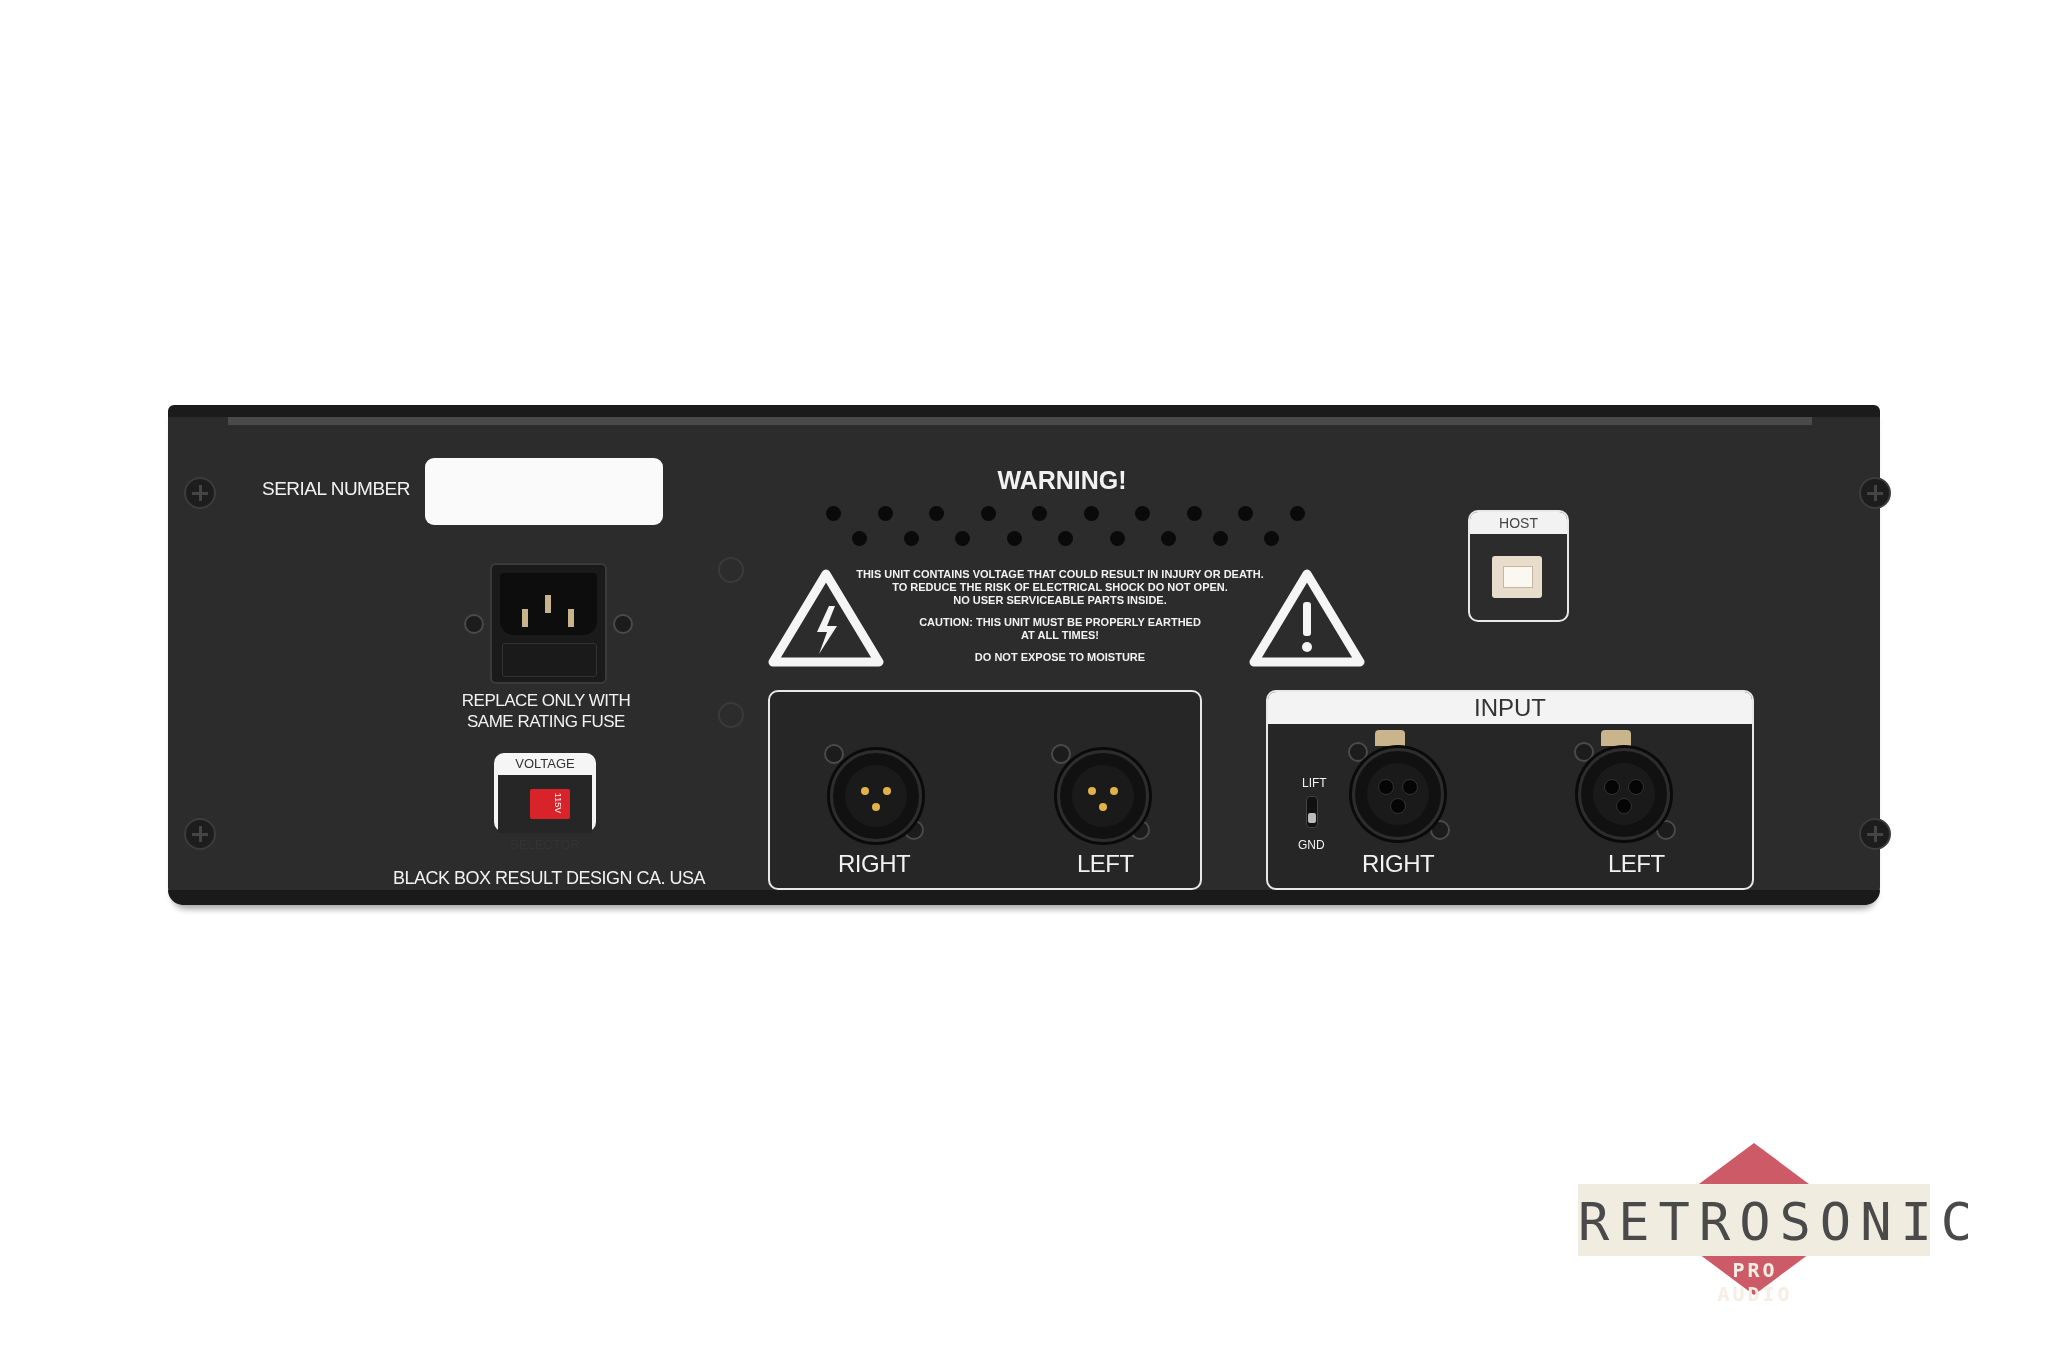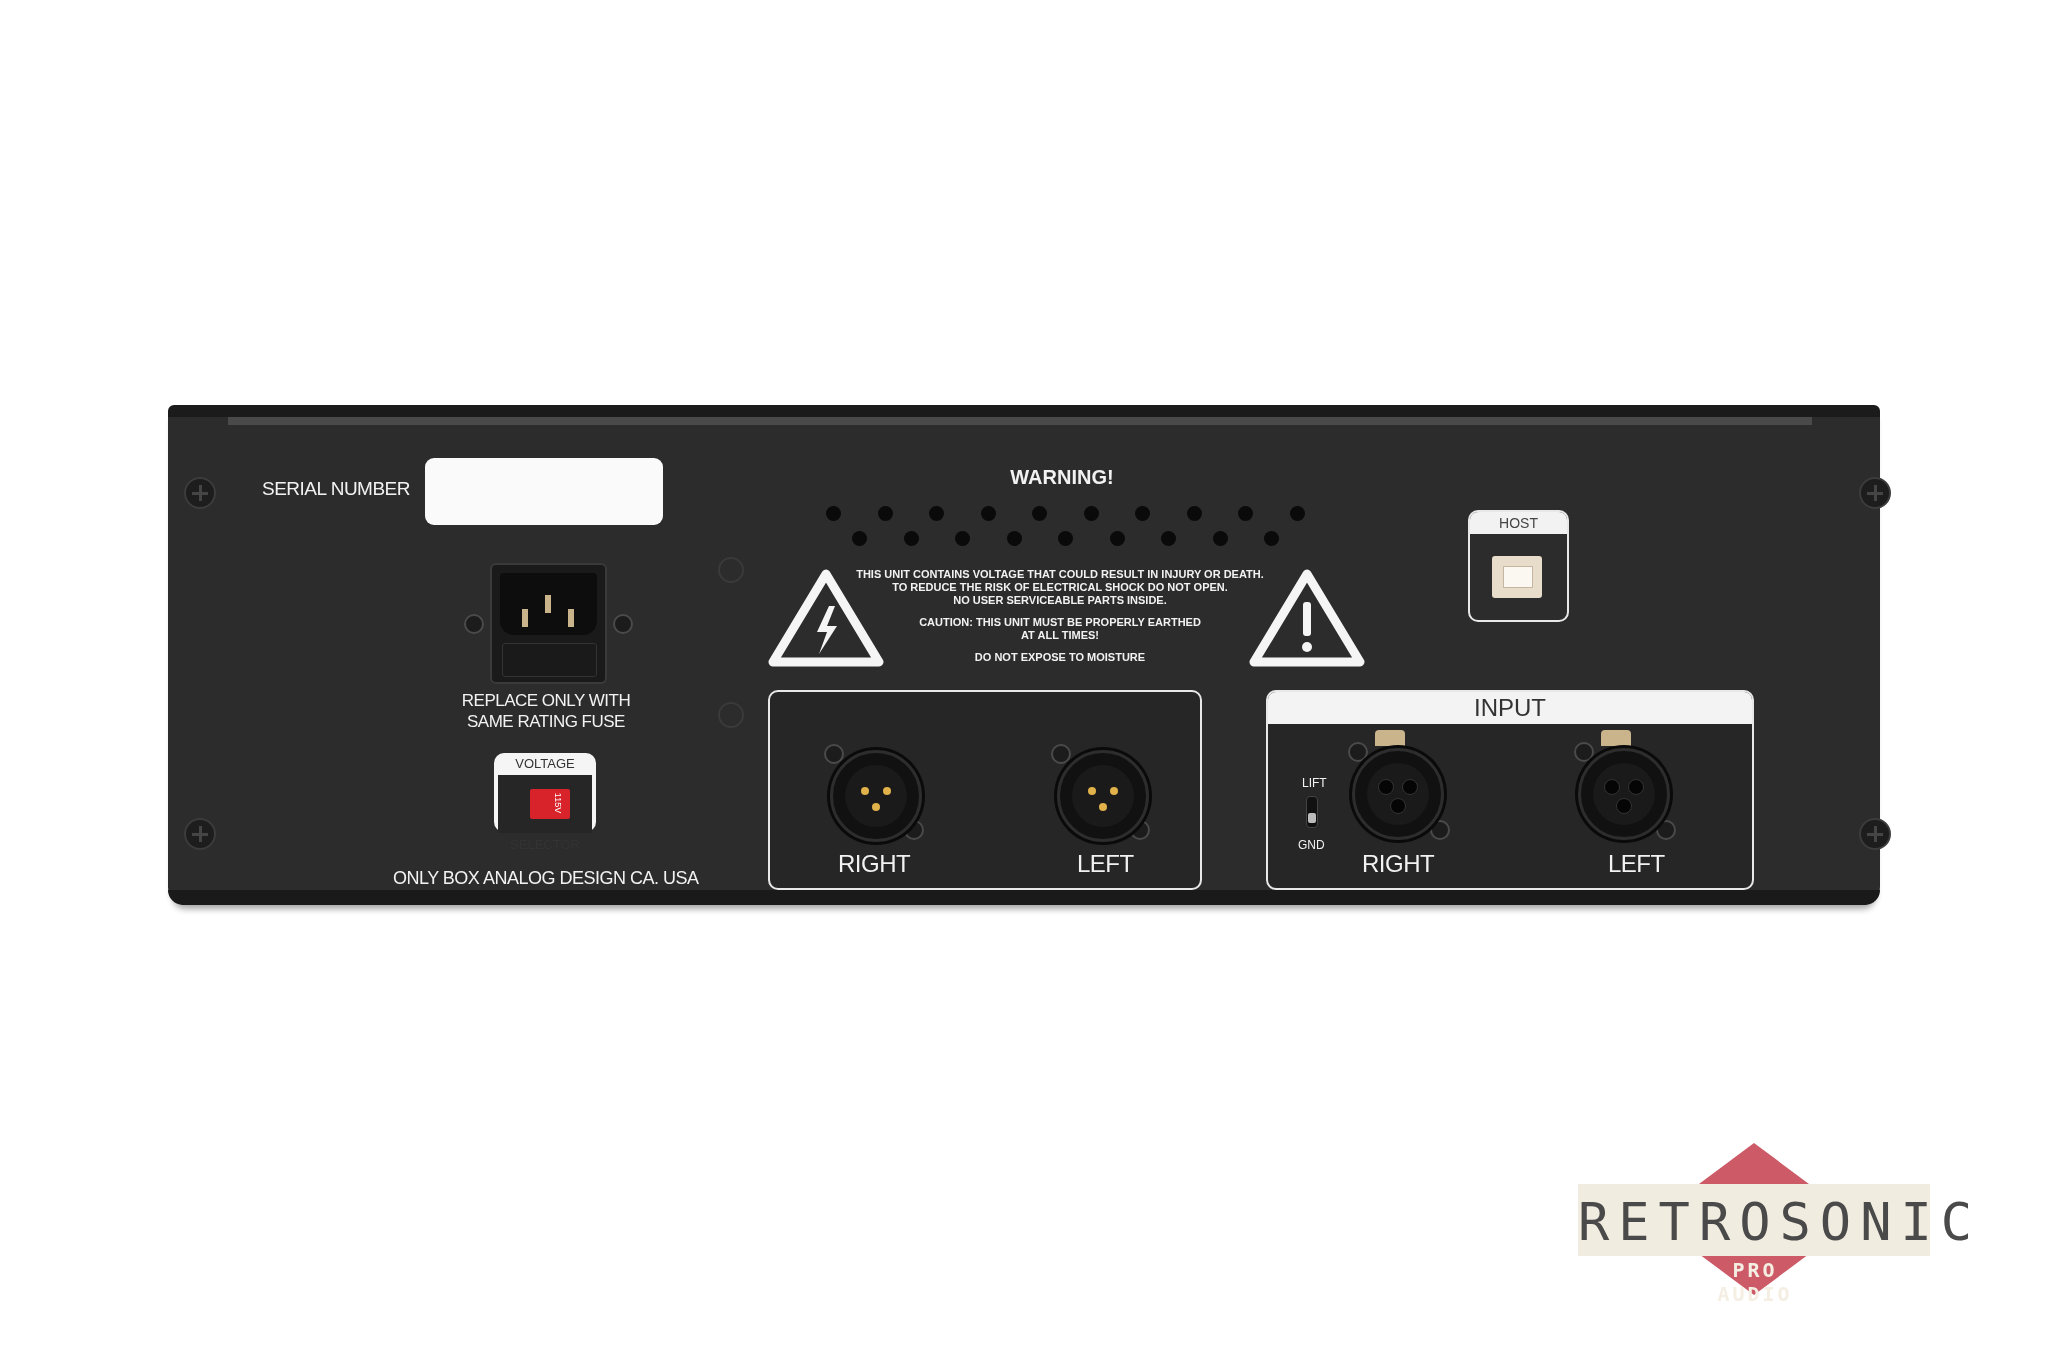--- a/index.html
+++ b/index.html
@@ -24,21 +24,21 @@
   .iec-socket { left:8px; top:8px; width:97px; height:62px; background:#0d0d0d; border-radius:4px 4px 14px 14px; }
   .iec-pin { width:6px; height:18px; background:#c8b38a; }
   .fuse-drawer { left:10px; top:78px; width:93px; height:32px; border:1px solid #333; border-radius:3px; }
   .fuse-text { left:456px; top:690px; width:180px; text-align:center; font-size:17px; line-height:21px; letter-spacing:-0.5px; }
   .vbox { left:494px; top:753px; width:102px; height:79px; background:#f5f5f5; border-radius:10px; }
   .vbox-inner { left:4px; top:22px; width:94px; height:58px; background:#262627; }
   .vbox-label { font-size:13px; color:#333; width:102px; text-align:center; }
   .vswitch { left:32px; top:14px; width:40px; height:30px; background:#d8232a; border-radius:2px; }
   .vswitch-text { font-size:9px; color:#fff; transform:rotate(90deg); left:18px; top:9px; }
   .brand { left:393px; top:868px; font-size:18px; letter-spacing:-0.5px; }
-  .warn-title { left:962px; top:466px; width:200px; text-align:center; font-size:20px; font-weight:bold; }
+  .warn-title { left:962px; top:466px; width:200px; text-align:center; font-size:25px; font-weight:bold; }
   .vent { width:15px; height:15px; border-radius:50%; background:#0a0a0a; }
   .warn-text { left:840px; top:568px; width:440px; text-align:center; font-size:11px; font-weight:bold; line-height:13px; }
   .tri { width:118px; height:100px; }
   .ghost-hole { width:22px; height:22px; border-radius:50%; border:2px solid #3a3a3b; }
   .panel { border:2px solid #e8e8e8; border-radius:10px; background:#262627; overflow:hidden; }
   .panel-head { left:0; top:0; right:0; height:32px; background:#f3f3f3; color:#333; font-size:24px; text-align:center; line-height:32px; }
   .xlr { width:86px; height:86px; border-radius:50%; background:#111; border:3px solid #2d2d2d; box-shadow:0 0 0 3px #0a0a0a; }
   .xlr-inner { left:12px; top:12px; width:62px; height:62px; border-radius:50%; background:#1a1a1a; }
   .pin-gold { width:8px; height:8px; border-radius:50%; background:#e2b24a; }
   .pin-hole { width:14px; height:14px; border-radius:50%; background:#050505; border:1px solid #333; }
@@ -95,21 +95,21 @@
 <div class="abs vbox">
   <div class="abs vbox-label" style="left:0;top:3px;">VOLTAGE</div>
   <div class="abs vbox-inner">
     <div class="abs vswitch">
       <div class="abs vswitch-text">115V</div>
     </div>
   </div>
   <div class="abs vbox-label" style="left:0;top:84px;">SELECTOR</div>
 </div>
 
-<div class="abs txt brand">ONLY BOX ANALOG DESIGN  CA. USA</div>
+<div class="abs txt brand">BLACK BOX RESULT DESIGN  CA. USA</div>
 
 <div class="abs txt warn-title">WARNING!</div>
 <div id="vents">
     <div class="abs vent" style="left: 826px; top: 506px;"></div>
     <div class="abs vent" style="left: 877.5px; top: 506px;"></div>
     <div class="abs vent" style="left: 929px; top: 506px;"></div>
     <div class="abs vent" style="left: 980.5px; top: 506px;"></div>
     <div class="abs vent" style="left: 1032px; top: 506px;"></div>
     <div class="abs vent" style="left: 1083.5px; top: 506px;"></div>
     <div class="abs vent" style="left: 1135px; top: 506px;"></div>

